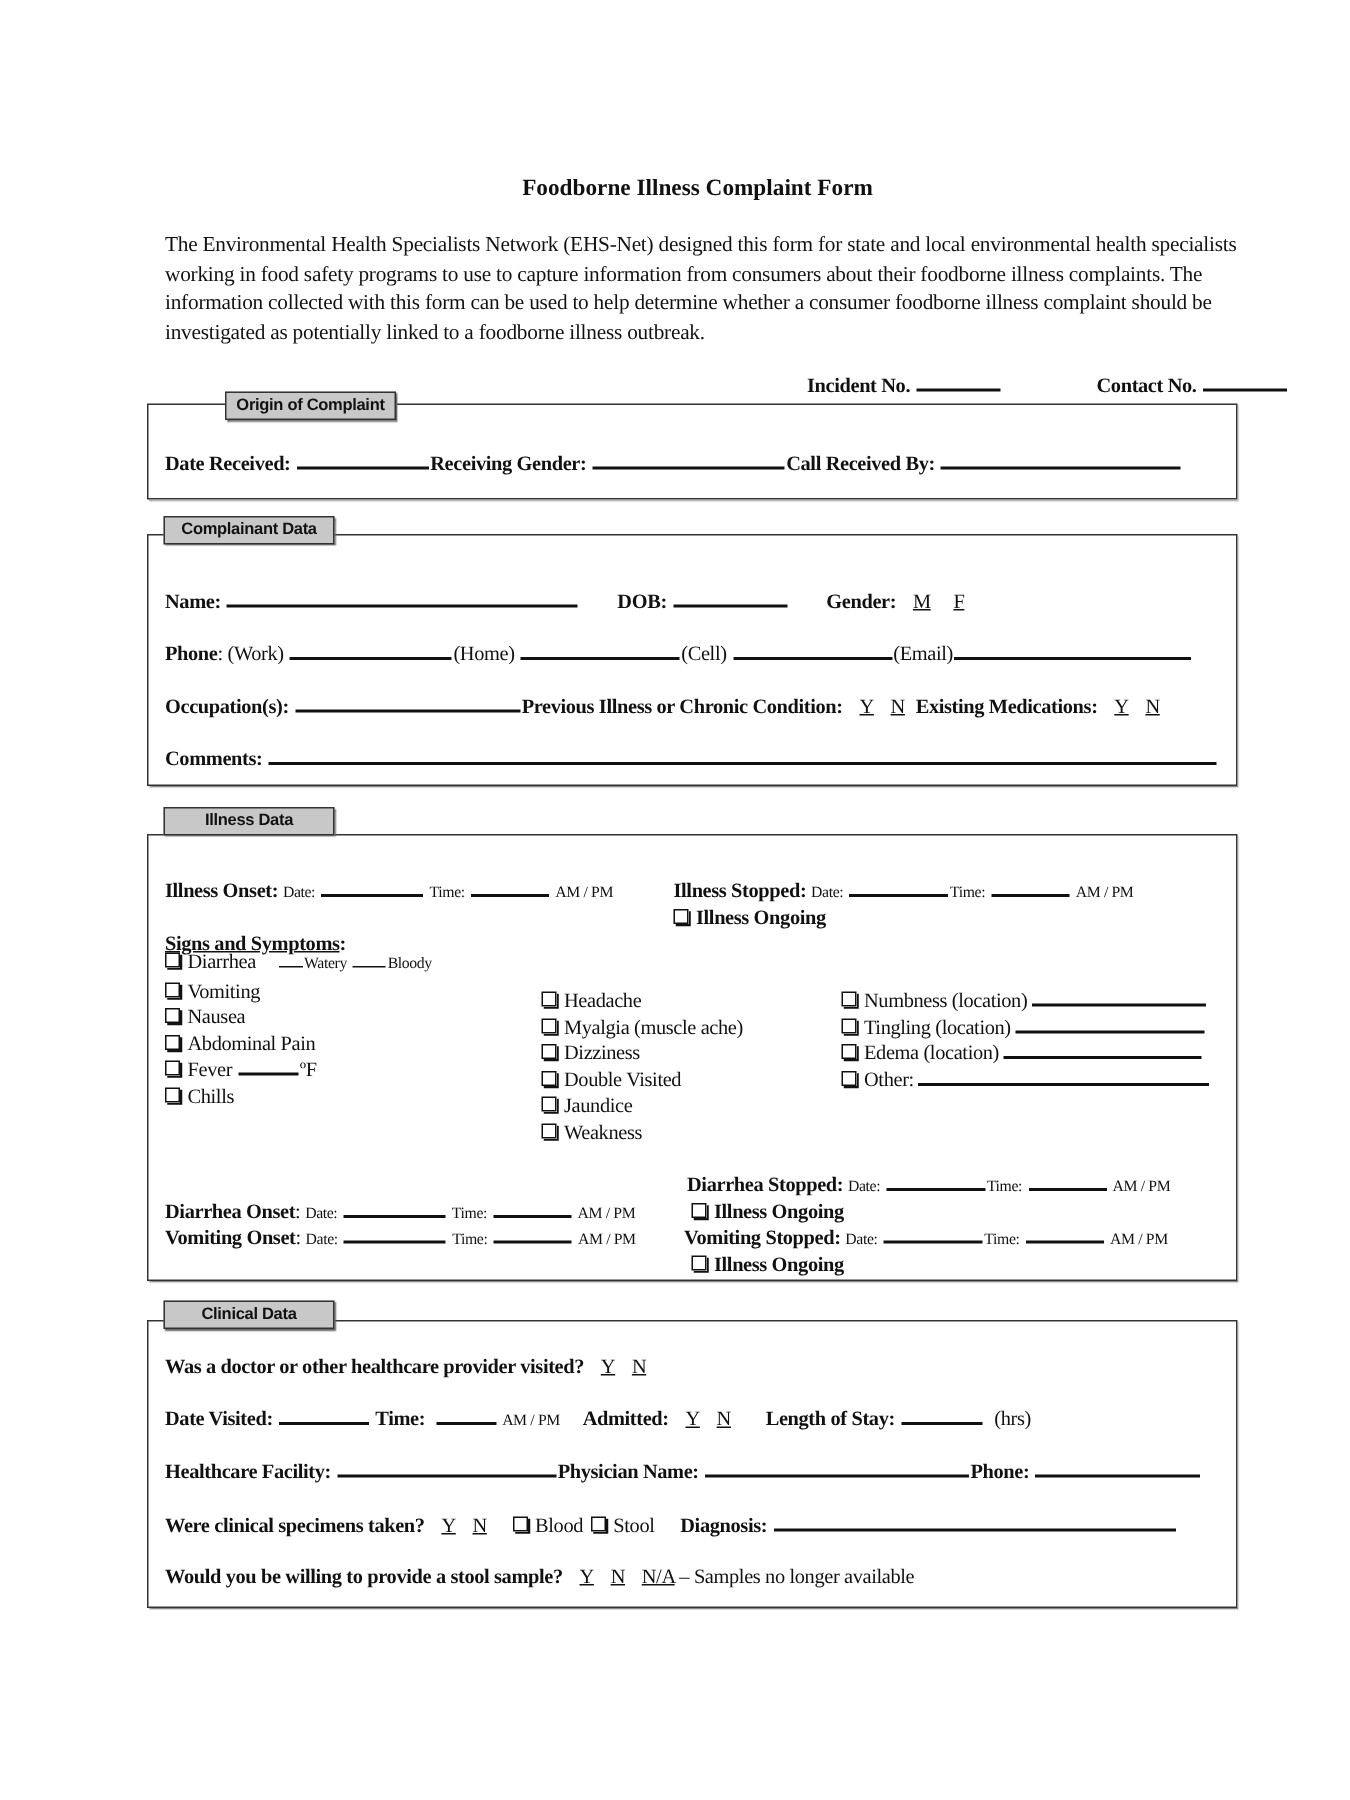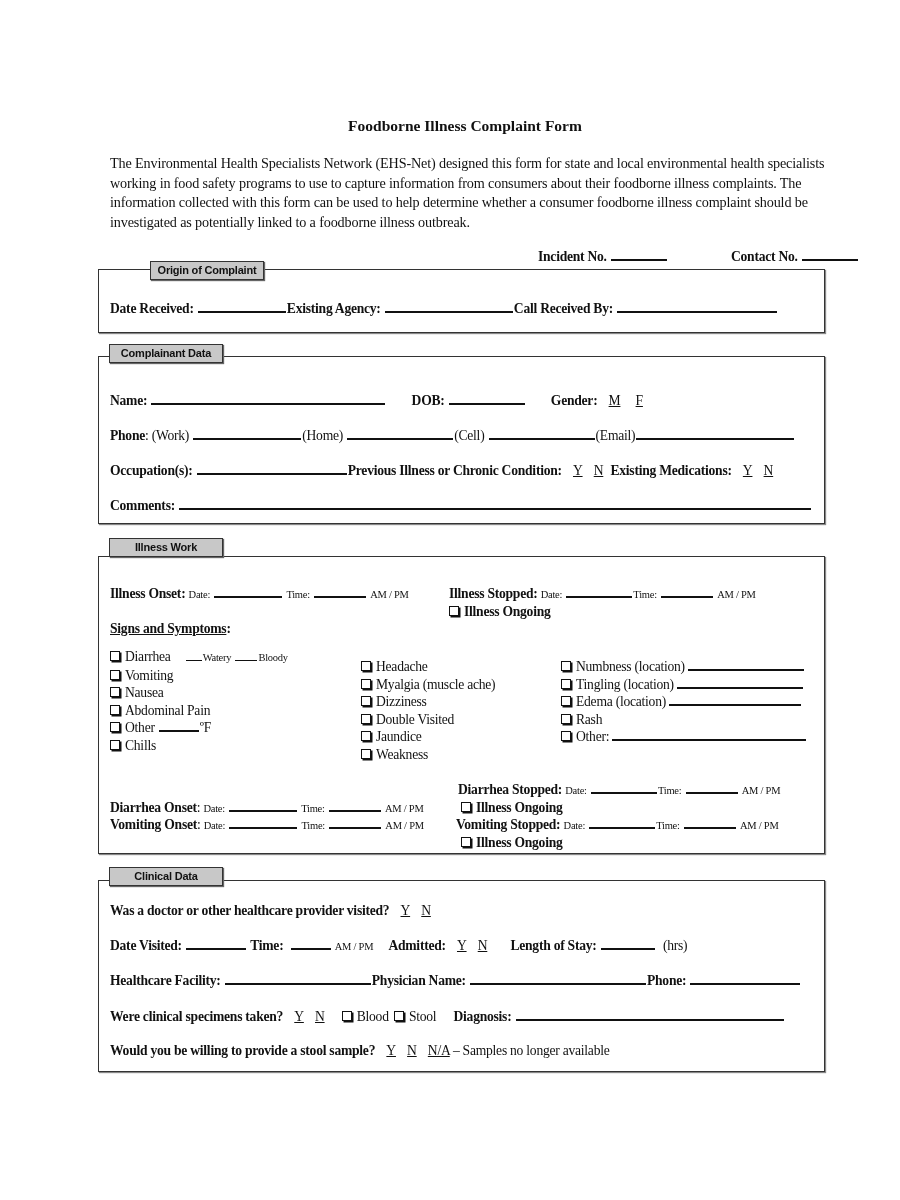--- a/index.html
+++ b/index.html
@@ -33,21 +33,21 @@
 </div>
 <div class="row b" style="left:731px; top:249px;">
   <span>Contact No.</span>
   <span class="line" style="width:56px"></span>
 </div>
 
 <div class="box" style="left:98px; top:269px; width:725px; height:62px;"></div>
 <div class="tab" style="left:109px; top:261px; width:112px;margin-left:41px;">Origin of Complaint</div>
 <div class="row b" style="left:110px; top:301px;">
   <span>Date Received:</span>
-  <span class="line" style="width:88px"></span><span>Existing Agency:</span>
+  <span class="line" style="width:88px"></span><span>Receiving Gender:</span>
   <span class="line" style="width:128px"></span><span>Call Received By:</span>
   <span class="line" style="width:160px"></span>
 </div>
 
 <div class="box" style="left:98px; top:356px; width:725px; height:166px;"></div>
 <div class="tab" style="left:109px; top:344px; width:112px;">Complainant Data</div>
 
 <div class="row" style="left:110px; top:393px;">
   <span class="b">Name:</span>
   <span class="line" style="width:234px"></span>
@@ -74,21 +74,21 @@
   <span class="u" style="margin-left:8px">Y</span>
   <span class="u">N</span>
 </div>
 
 <div class="row" style="left:110px; top:498px;">
   <span class="b">Comments:</span>
   <span class="line" style="width:632px"></span>
 </div>
 
 <div class="box" style="left:98px; top:556px; width:725px; height:296px;"></div>
-<div class="tab" style="left:109px; top:538px; width:112px;">Illness Work</div>
+<div class="tab" style="left:109px; top:538px; width:112px;">Illness Data</div>
 
 <div class="row" style="left:110px; top:586px;">
   <span class="b">Illness Onset:</span>
   <span class="sm">Date:</span>
   <span class="line" style="width:68px"></span>
   <span class="sm">Time:</span>
   <span class="line" style="width:52px"></span>
   <span class="sm">AM / PM</span>
 </div>
 <div class="row" style="left:449px; top:586px;">
@@ -99,46 +99,45 @@
   <span class="sm">AM / PM</span>
 </div>
 <div class="row b" style="left:449px; top:604px;">
   <span class="cb"></span><span>Illness Ongoing</span>
 </div>
 
 <div class="row b" style="left:110px; top:621px;">
   <span style="text-decoration:underline">Signs and Symptoms</span><span>:</span>
 </div>
 
-<div class="symcol" style="left:110px; top:648px;">
+<div class="symcol" style="left:110px; top:632px;">
   <div><span class="cb"></span><span>Diarrhea</span>
     <span class="line" style="width:16px; margin-left:12px; border-bottom-width:1.5px"></span><span class="sm">Watery</span>
     <span class="line" style="width:22px; border-bottom-width:1.5px"></span><span class="sm">Bloody</span></div>
   <div><span class="cb"></span><span>Vomiting</span></div>
   <div><span class="cb"></span><span>Nausea</span></div>
   <div><span class="cb"></span><span>Abdominal Pain</span></div>
-  <div><span class="cb"></span><span>Other</span>
+  <div><span class="cb"></span><span>Fever</span>
     <span class="line" style="width:40px"></span><span>ºF</span></div>
   <div><span class="cb"></span><span>Chills</span></div>
 </div>
 
 <div class="symcol" style="left:361px; top:658px;">
   <div><span class="cb"></span><span>Headache</span></div>
   <div><span class="cb"></span><span>Myalgia (muscle ache)</span></div>
   <div><span class="cb"></span><span>Dizziness</span></div>
   <div><span class="cb"></span><span>Double Visited</span></div>
   <div><span class="cb"></span><span>Jaundice</span></div>
   <div><span class="cb"></span><span>Weakness</span></div>
 </div>
 
 <div class="symcol" style="left:561px; top:658px;">
   <div><span class="cb"></span><span>Numbness (location)</span><span class="line" style="width:116px; margin-left:3px"></span></div>
   <div><span class="cb"></span><span>Tingling (location)</span><span class="line" style="width:126px; margin-left:3px"></span></div>
   <div><span class="cb"></span><span>Edema (location)</span><span class="line" style="width:132px; margin-left:3px"></span></div>
-  <div><span class="cb"></span><span>Rash</span></div>
   <div><span class="cb"></span><span>Other:</span><span class="line" style="width:194px; margin-left:3px"></span></div>
 </div>
 
 <div class="row" style="left:110px; top:782px;margin-top:18px;">
   <span class="b">Diarrhea Onset</span><span>:</span>
   <span class="sm">Date:</span>
   <span class="line" style="width:68px"></span>
   <span class="sm">Time:</span>
   <span class="line" style="width:52px"></span>
   <span class="sm">AM / PM</span>

